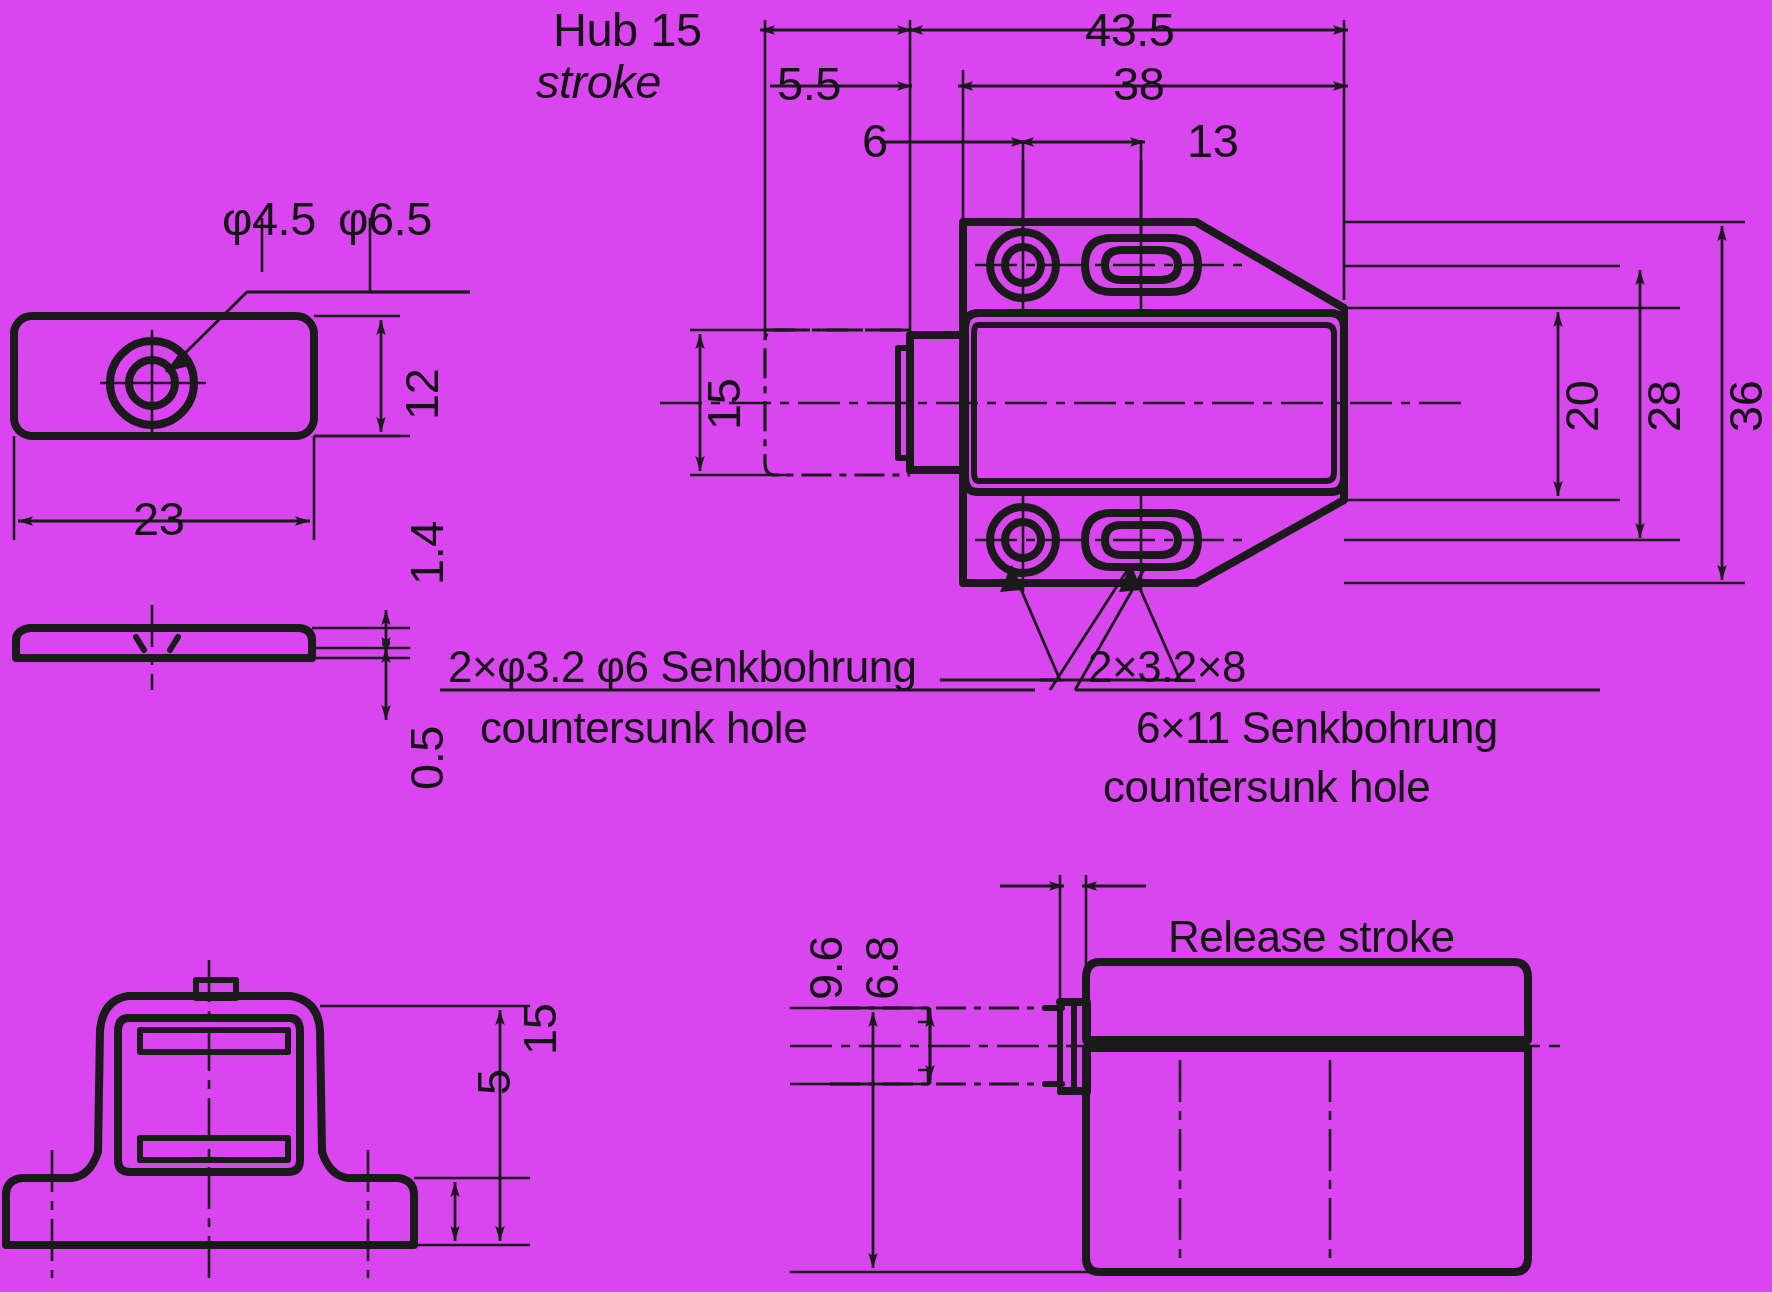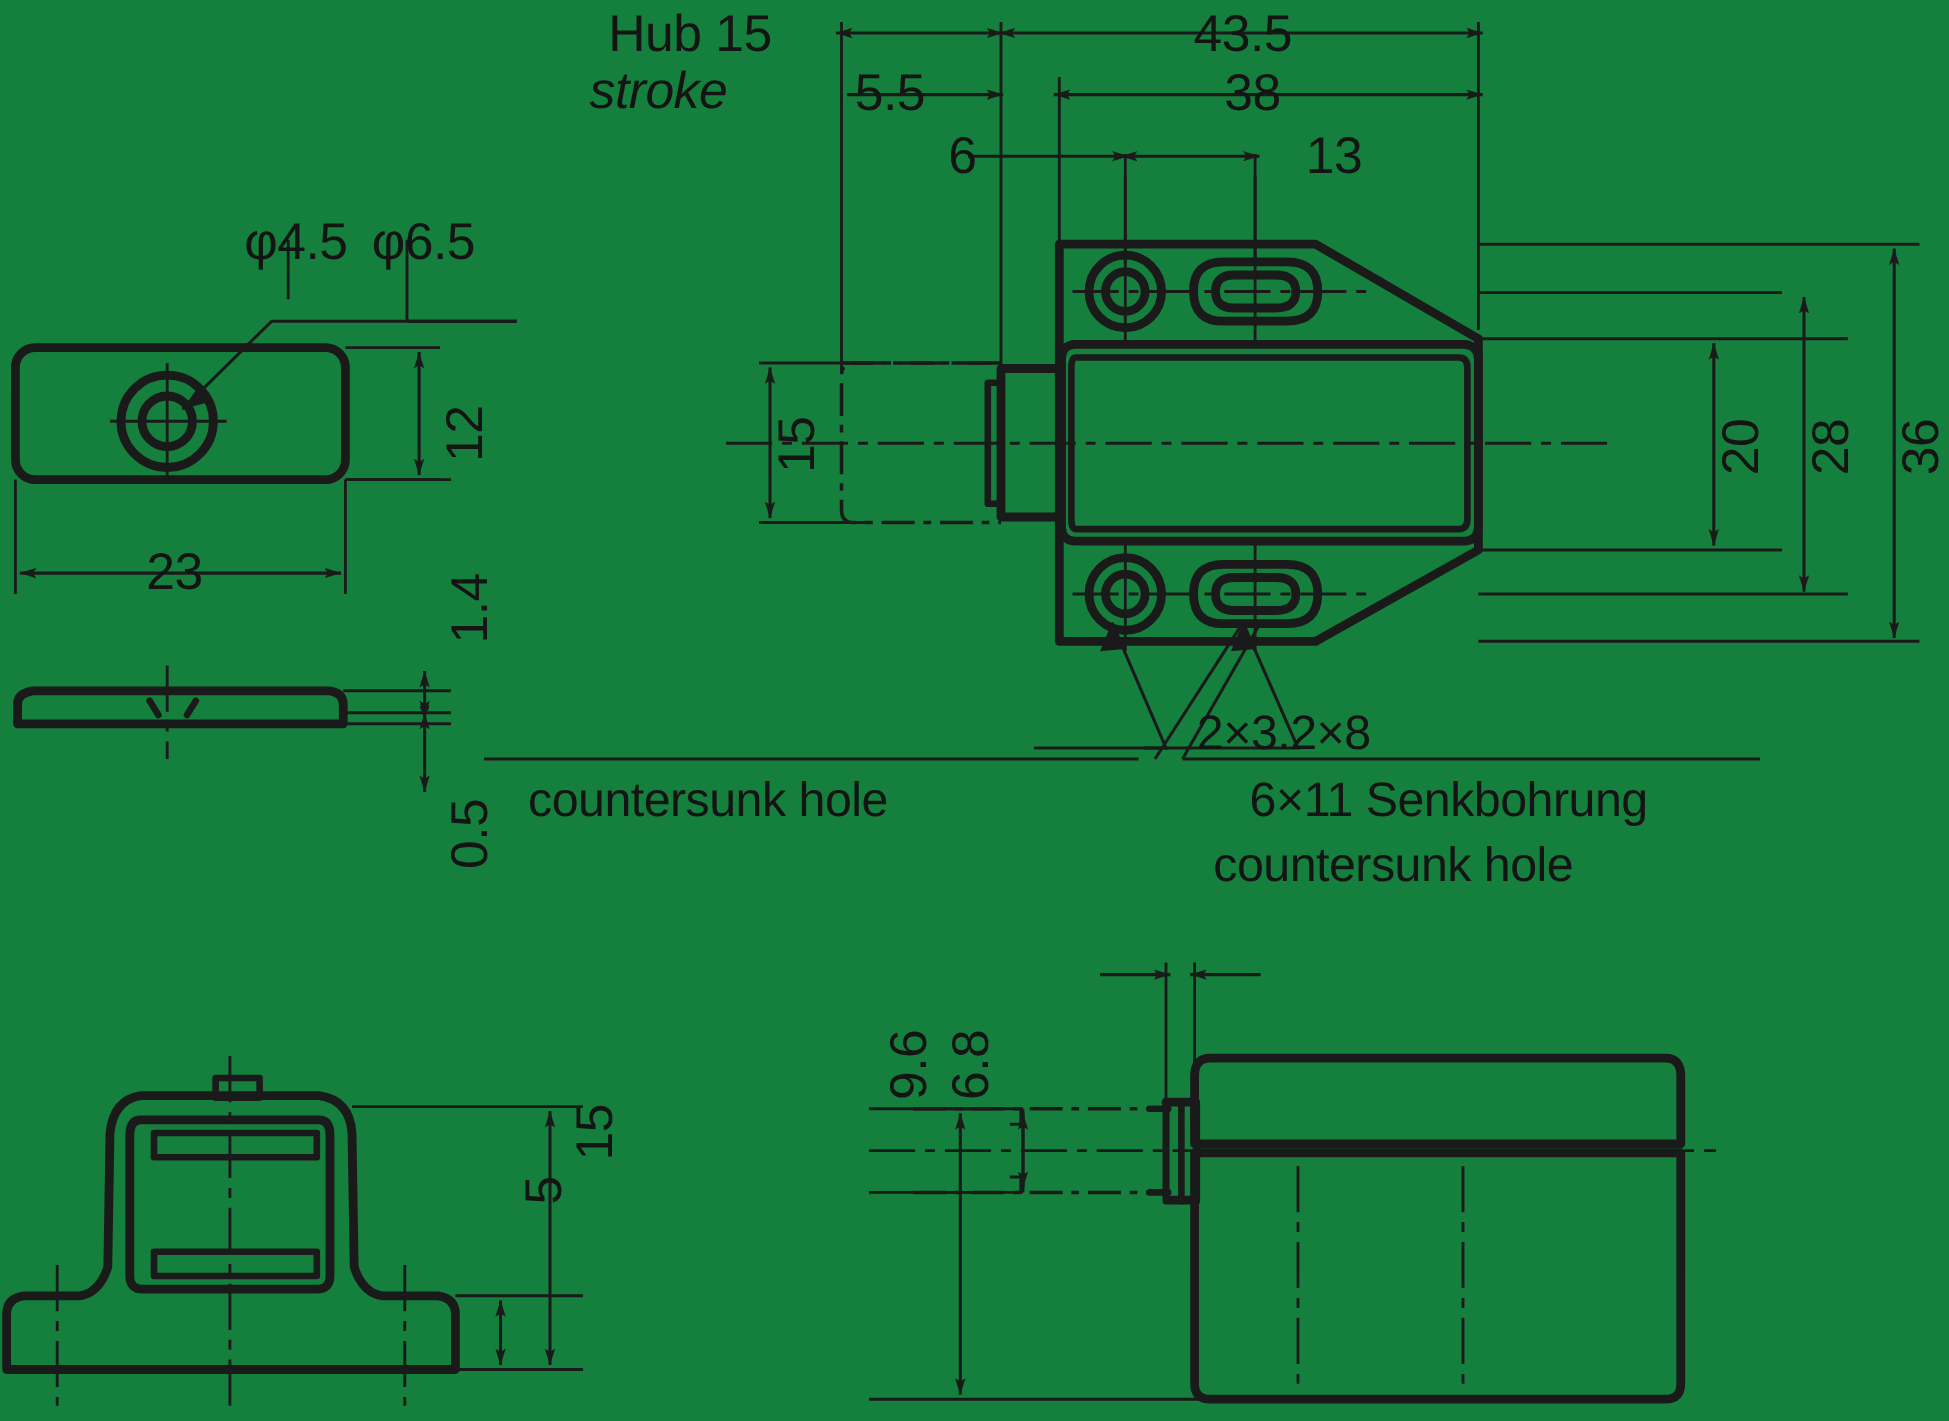--- a/index.html
+++ b/index.html
@@ -5,21 +5,21 @@
 <style>
   html, body {
     margin: 0;
     padding: 0;
     background: #ffffff;
   }
   #sheet {
     position: relative;
     width: 1772px;
     height: 1292px;
-    background: #15803d;
+    background: #d946ef;
     font-family: "Liberation Sans", sans-serif;
     color: #1a1a1a;
     overflow: hidden;
   }
   #sheet svg {
     position: absolute;
     top: 0;
     left: 0;
   }
   .lbl {
@@ -352,26 +352,28 @@
   <div class="lbl dim rot90" style="left:403px; top:585px;">1.4</div>
 
   <div class="lbl dim rot90" style="left:403px; top:790px;">0.5</div>
 
   <div class="lbl dim rot90" style="left:700px; top:430px;">15</div>
 
   <div class="lbl dim rot90" style="left:1558px; top:432px;">20</div>
   <div class="lbl dim rot90" style="left:1640px; top:432px;">28</div>
   <div class="lbl dim rot90" style="left:1722px; top:432px;">36</div>
 
+  <div class="lbl note" style="left:448px; top:645px;">2×φ3.2 φ6 Senkbohrung</div>
   <div class="lbl note" style="left:480px; top:706px;">countersunk hole</div>
 
   <div class="lbl note" style="left:1088px; top:645px;">2×3.2×8</div>
   <div class="lbl note" style="left:1136px; top:706px;">6×11 Senkbohrung</div>
   <div class="lbl note" style="left:1103px; top:765px;">countersunk hole</div>
 
+  <div class="lbl note" style="left:1168px; top:915px;">Release stroke</div>
 
   <div class="lbl dim rot90" style="left:802px; top:1000px;">9.6</div>
   <div class="lbl dim rot90" style="left:858px; top:1000px;">6.8</div>
 
   <div class="lbl dim rot90" style="left:516px; top:1055px;">15</div>
   <div class="lbl dim rot90" style="left:470px; top:1095px;">5</div>
 
 </div>
 
 </body></html>

